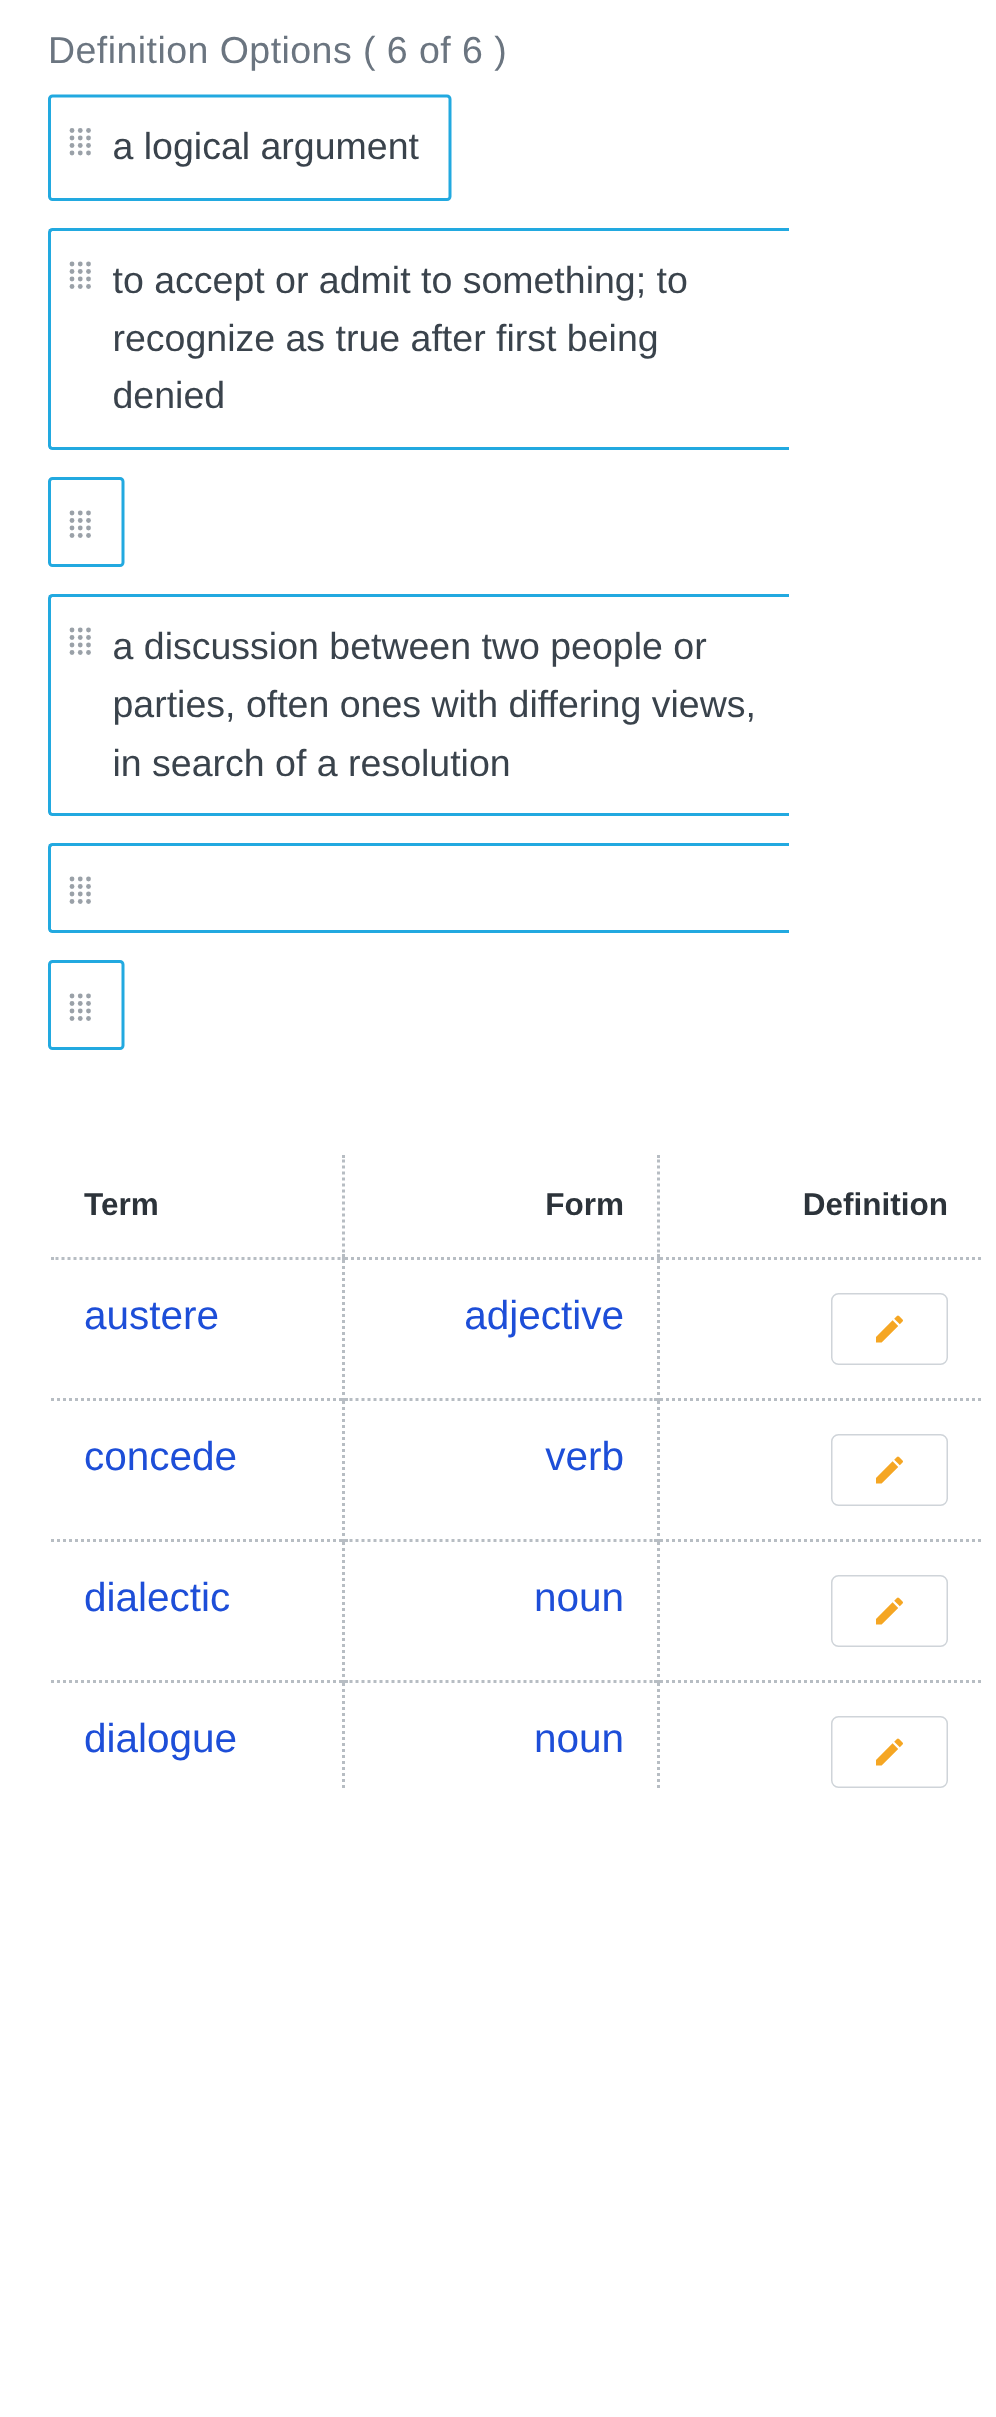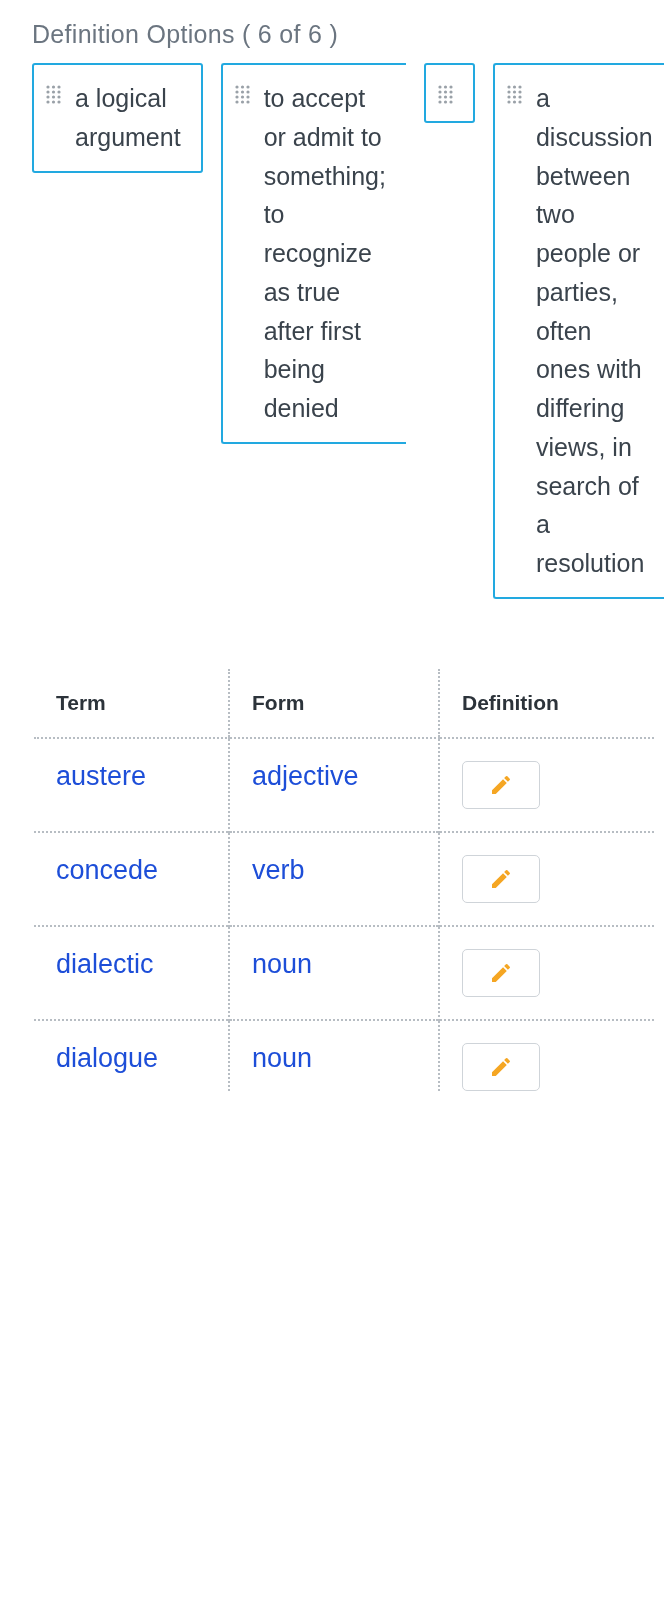--- a/index.html
+++ b/index.html
@@ -16,21 +16,21 @@
   }
   .section-title {
     font-size: 25px;
     color: #6b7580;
     letter-spacing: 0.3px;
     margin-bottom: 14px;
     font-weight: 400;
   }
   .option-list {
     display: flex;
-    flex-direction: row;
+    flex-direction: column;
     gap: 18px;
     align-items: flex-start;
     margin-bottom: 70px;
   }
   .option {
     border: 2px solid #22a9e0;
     border-radius: 3px;
     padding: 14px 20px 14px 12px;
     display: flex;
     align-items: flex-start;
@@ -74,20 +74,21 @@
     font-size: 27px;
     color: #1d4ed8;
     word-wrap: break-word;
   }
   col.col-term { width: 195px; }
   col.col-form { width: 210px; }
   col.col-def  { width: 215px; }
 
   th + th, td + td {
     border-left: 2px dotted #b7bdc3;
+    text-align: right;
   }
   thead tr th {
     border-bottom: 2px dotted #b7bdc3;
   }
   tbody tr + tr td {
     border-top: 2px dotted #b7bdc3;
   }
   .edit-btn {
     border: 1px solid #cfd4d9;
     background: #fff;

